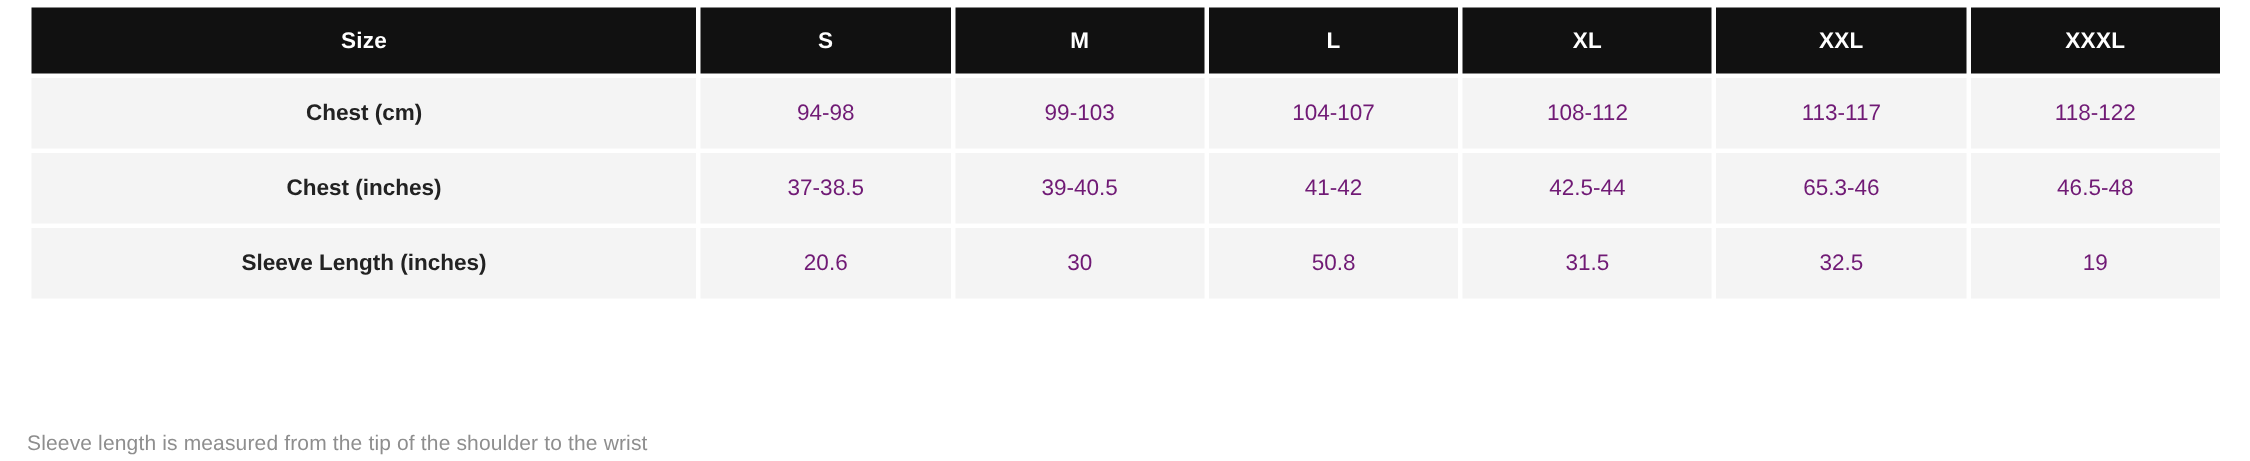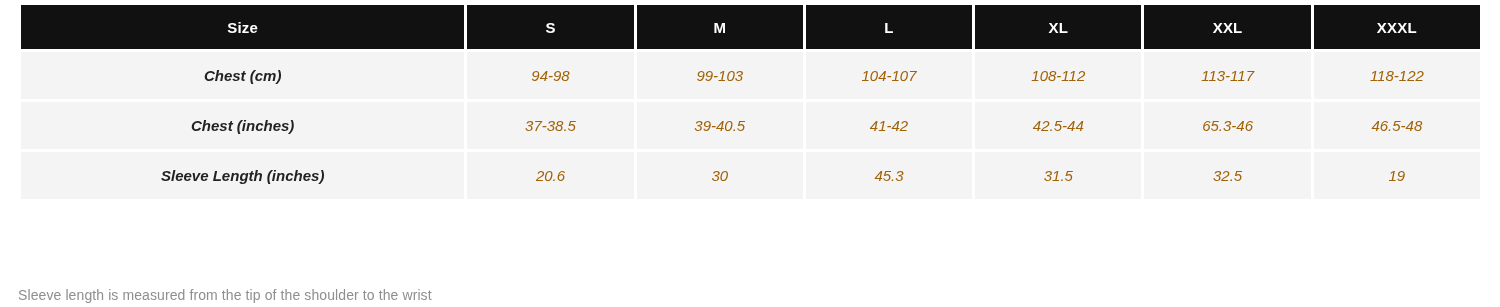--- a/index.html
+++ b/index.html
@@ -45,29 +45,28 @@
     letter-spacing: 0.2px;
   }
   .col-label { width: 432px; }
   .col-size  { width: 162px; }
 
   
   .size-table tbody td {
     background: #f4f4f4;
     height: 47px;
     font-size: 15px;
-    font-style: italic;
   }
   .size-table tbody td.row-label {
     color: #222222;
     font-weight: bold;
     font-size: 15px;
   }
   .size-table tbody td.value {
-    color: #a16207;
+    color: #701a75;
     font-weight: normal;
     font-size: 15px;
     text-align: center;
   }
   .footnote {
     position: absolute;
     left: 18px;
     top: 287px;
     font-size: 14px;
     color: #8e8e8e;
@@ -112,21 +111,21 @@
         <td class="value">42.5-44</td>
         <td class="value">65.3-46</td>
         <td class="value">46.5-48</td>
       </tr>
 
 
       <tr>
         <td class="row-label">Sleeve Length (inches)</td>
         <td class="value">20.6</td>
         <td class="value">30</td>
-        <td class="value">45.3</td>
+        <td class="value">50.8</td>
         <td class="value">31.5</td>
         <td class="value">32.5</td>
         <td class="value">19</td>
       </tr>
 
     </tbody>
   </table>
 
   <div class="footnote">Sleeve length is measured from the tip of the shoulder to the wrist</div>
 

